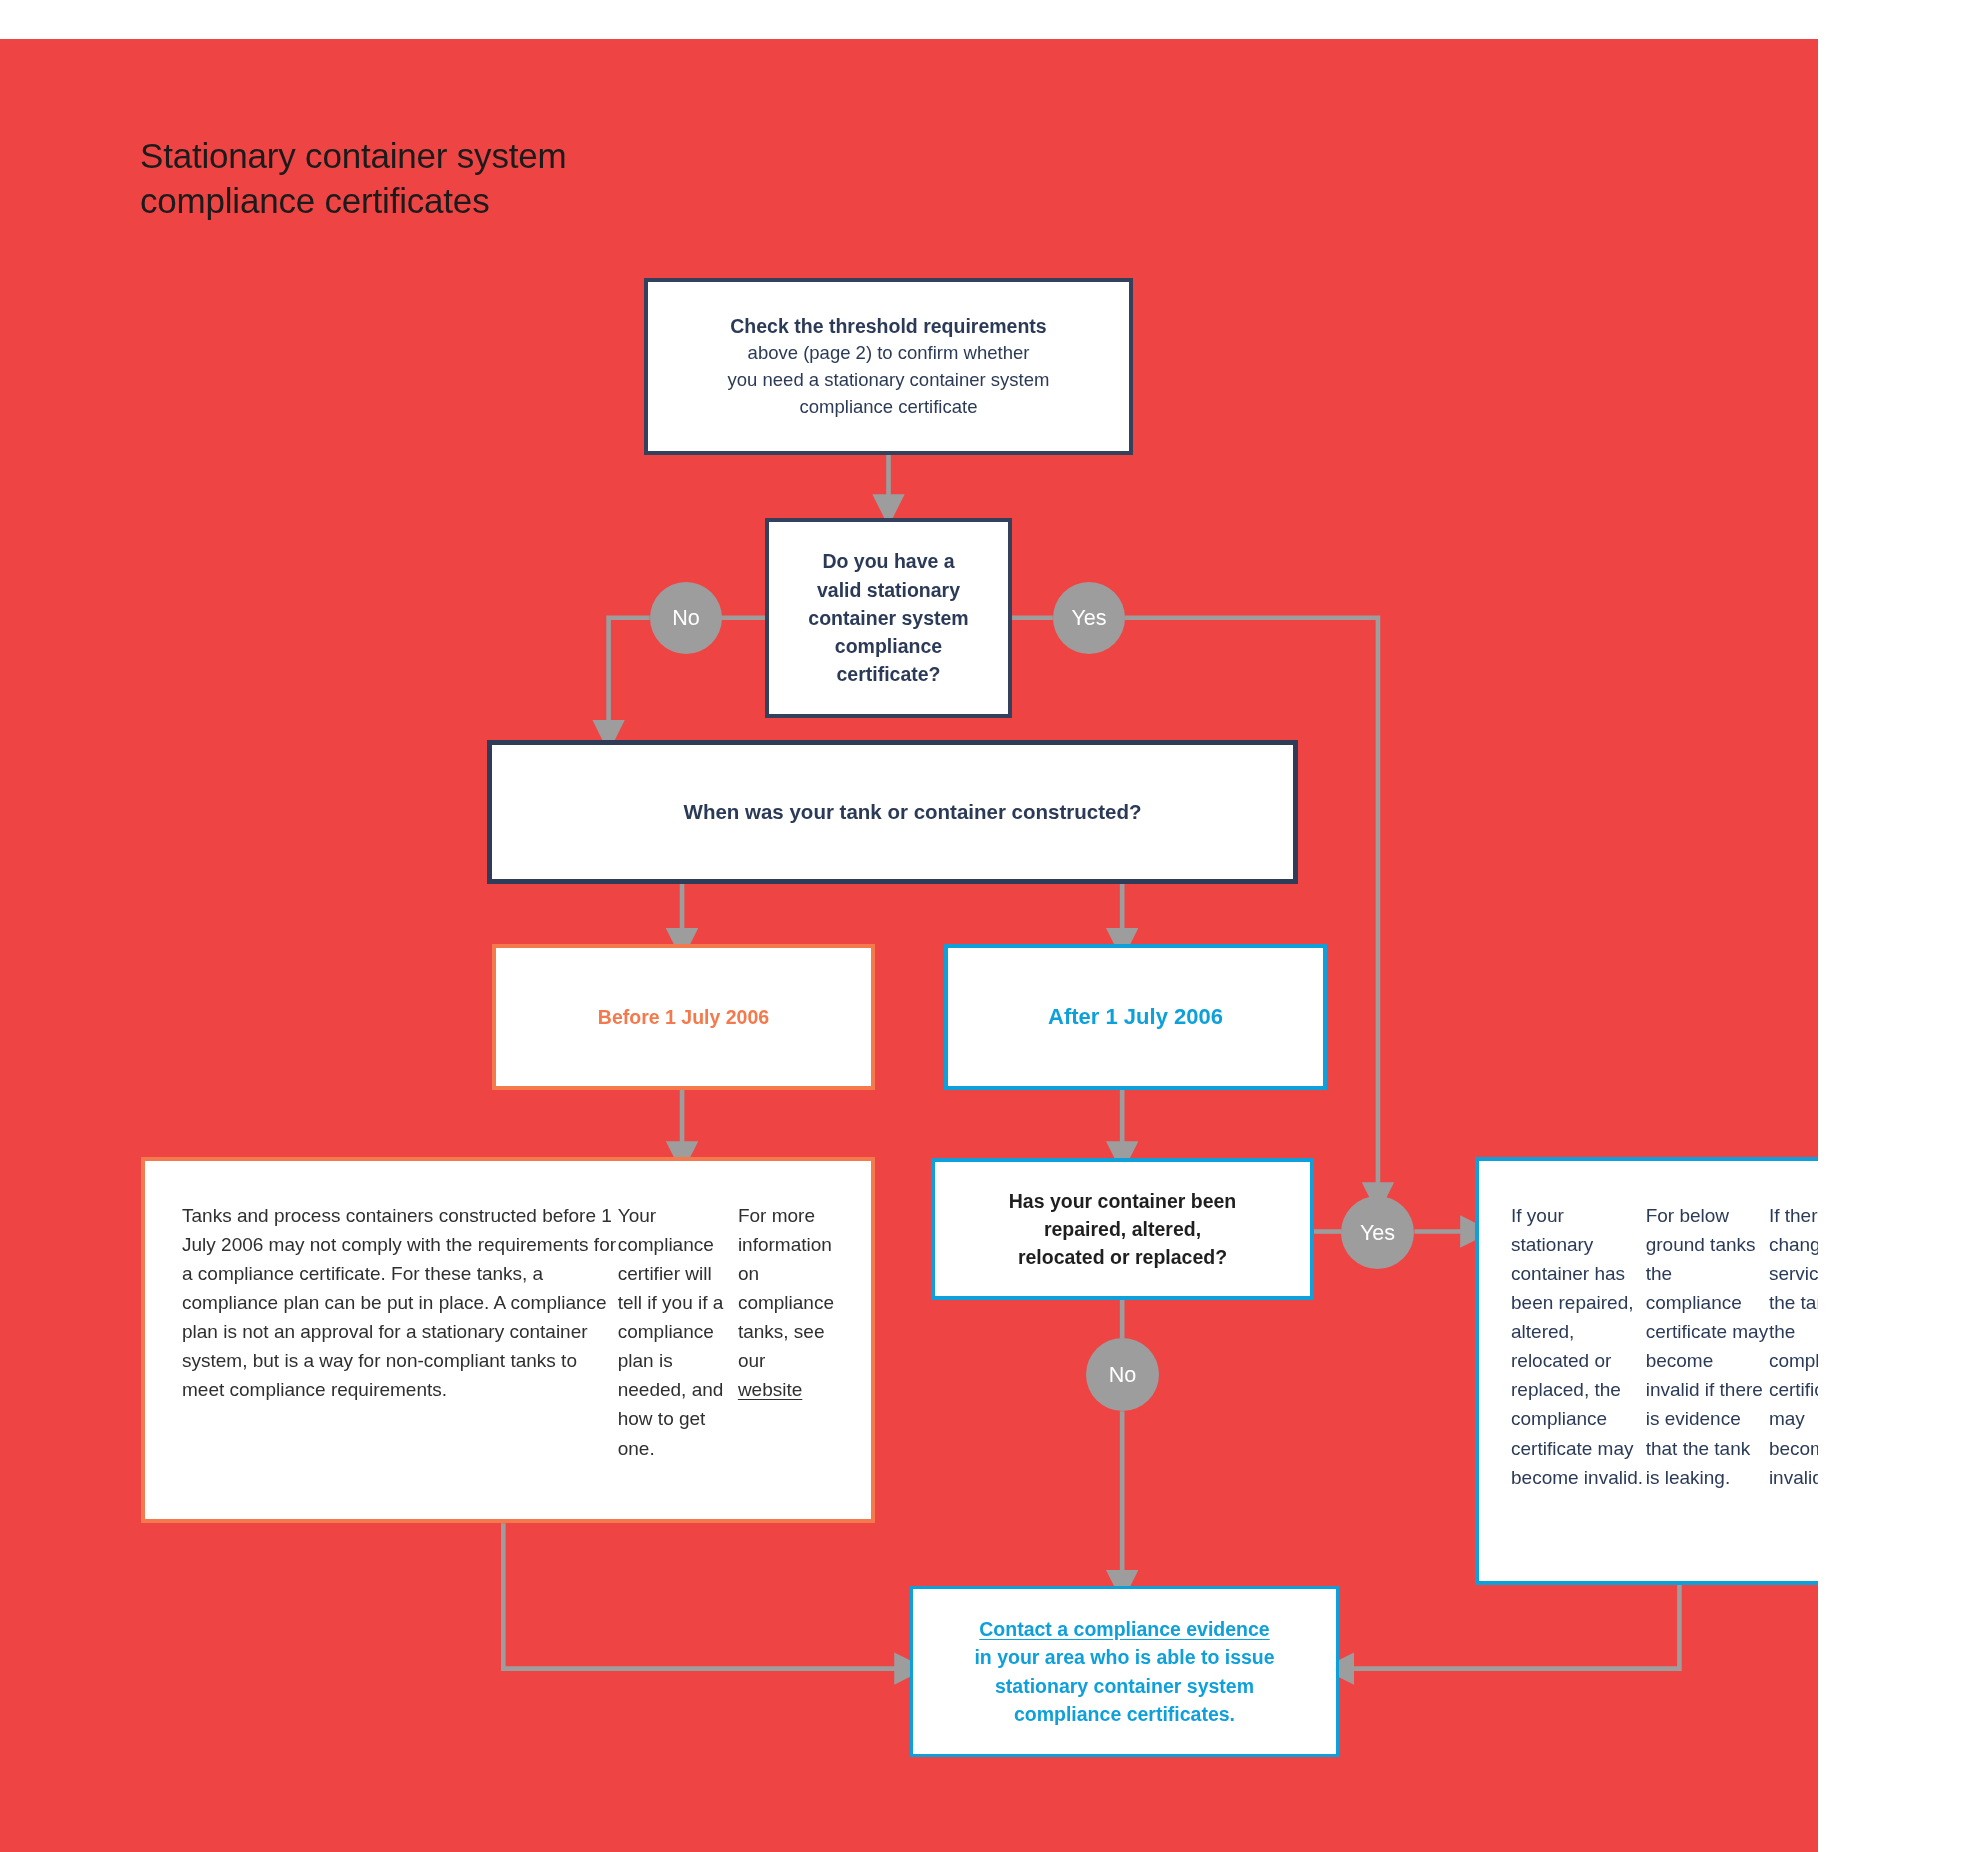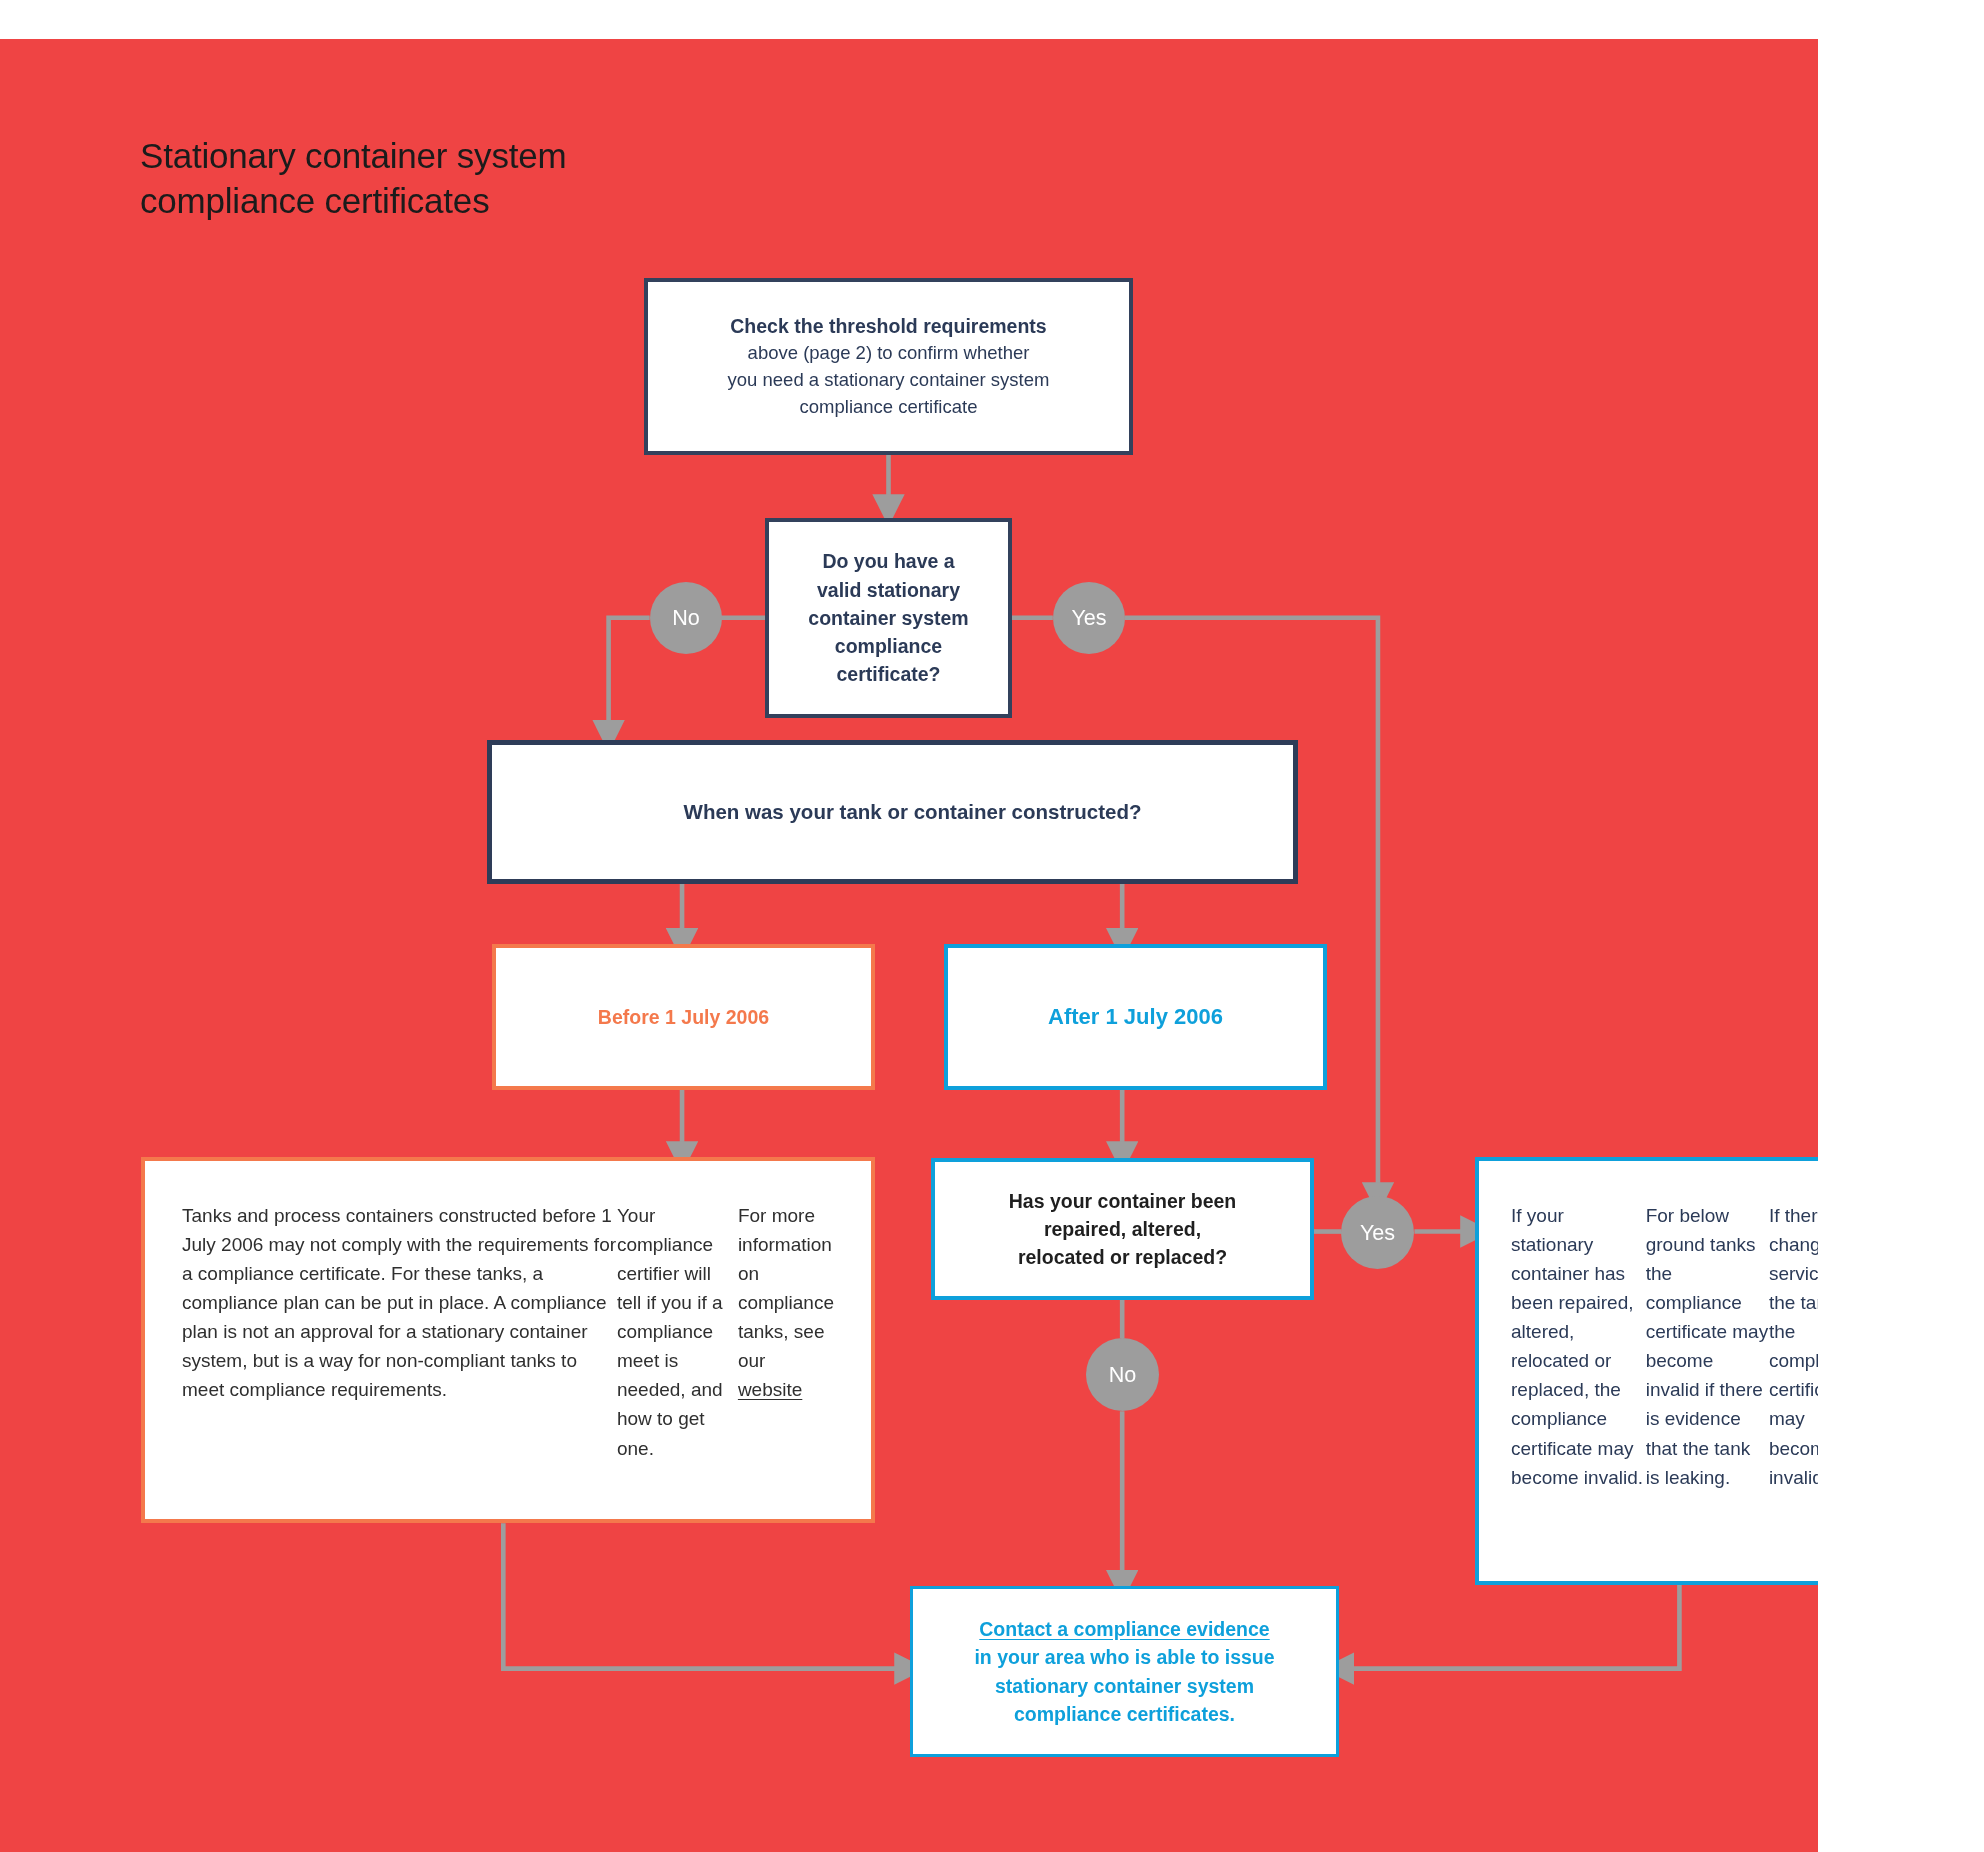--- a/index.html
+++ b/index.html
@@ -183,21 +183,21 @@
   <div class="node orange" style="left:492px; top:905px; width:383px; height:146px; font-size:19.5px;">
     <div class="txt t-orange bold">Before 1 July 2006</div>
   </div>
 
   <div class="node blue" style="left:944px; top:905px; width:383px; height:146px; font-size:22px;">
     <div class="txt t-blue bold">After 1 July 2006</div>
   </div>
 
   <div class="para orange" style="left:141px; top:1118px; width:734px; height:366px; padding:40px 37px 0 37px; font-size:19px;">
     <p class="t-dark">Tanks and process containers constructed before 1 July 2006 may not comply with the requirements for a compliance certificate. For these tanks, a compliance plan can be put in place. A compliance plan is not an approval for a stationary container system, but is a way for non-compliant tanks to meet compliance requirements.</p>
-    <p class="t-dark">Your compliance certifier will tell if you if a compliance meet is needed, and how to get one.</p>
+    <p class="t-dark">Your compliance certifier will tell if you if a compliance plan is needed, and how to get one.</p>
     <p class="t-dark"><span>For more information on compliance tanks, see our </span><a href="#" class="u-link t-dark" style="color:#2f2f2f;">website</a></p>
   </div>
 
   <div class="node blue" style="left:931px; top:1119px; width:383px; height:142px; font-size:19.5px;">
     <div class="txt bold" style="white-space:pre-line; color:#1f1f1f;">Has your container been
 repaired, altered,
 relocated or replaced?</div>
   </div>
 
   <div class="pill" style="left:1341px; top:1157px; width:73px; height:73px;">

